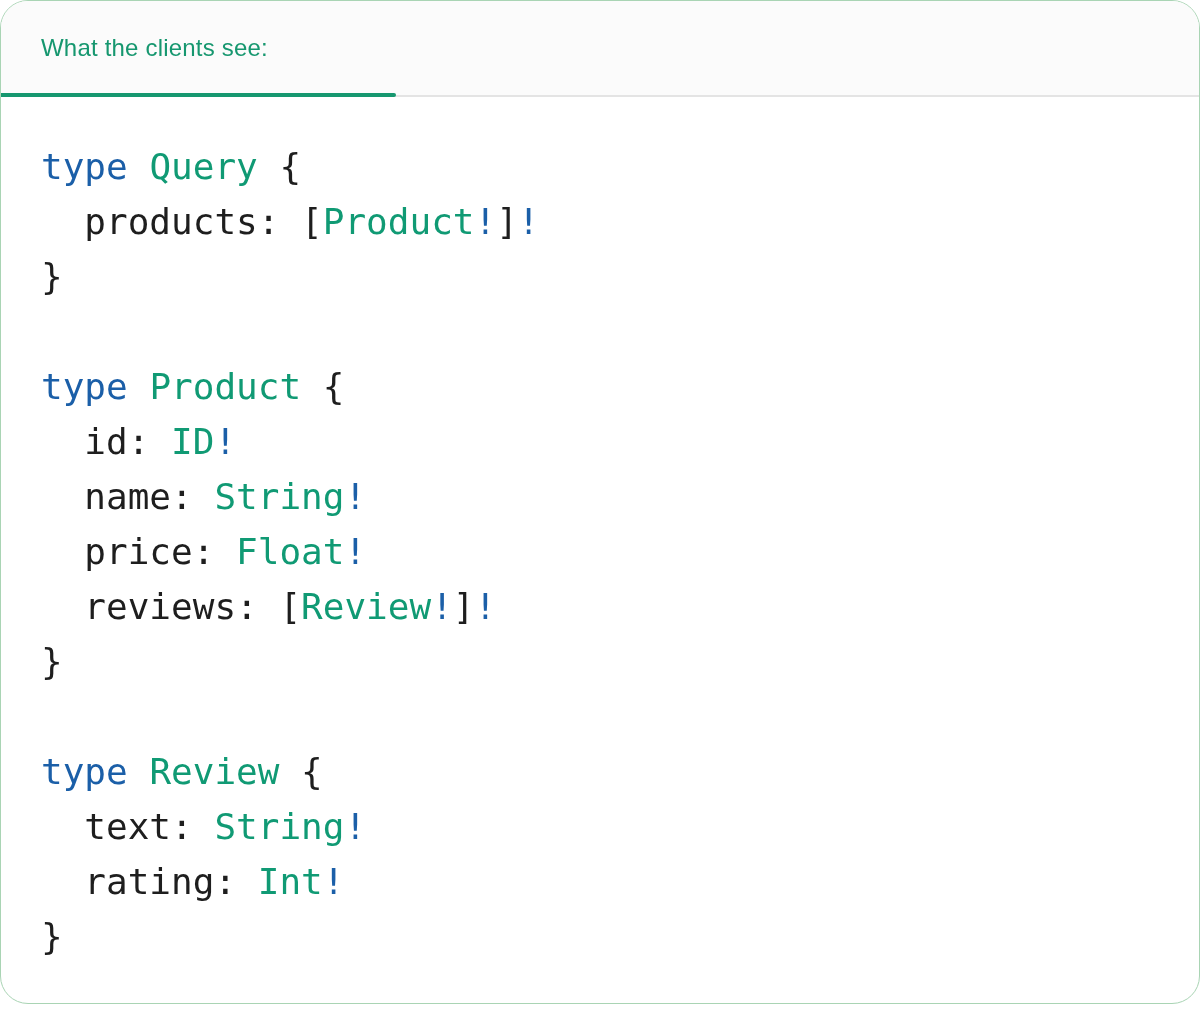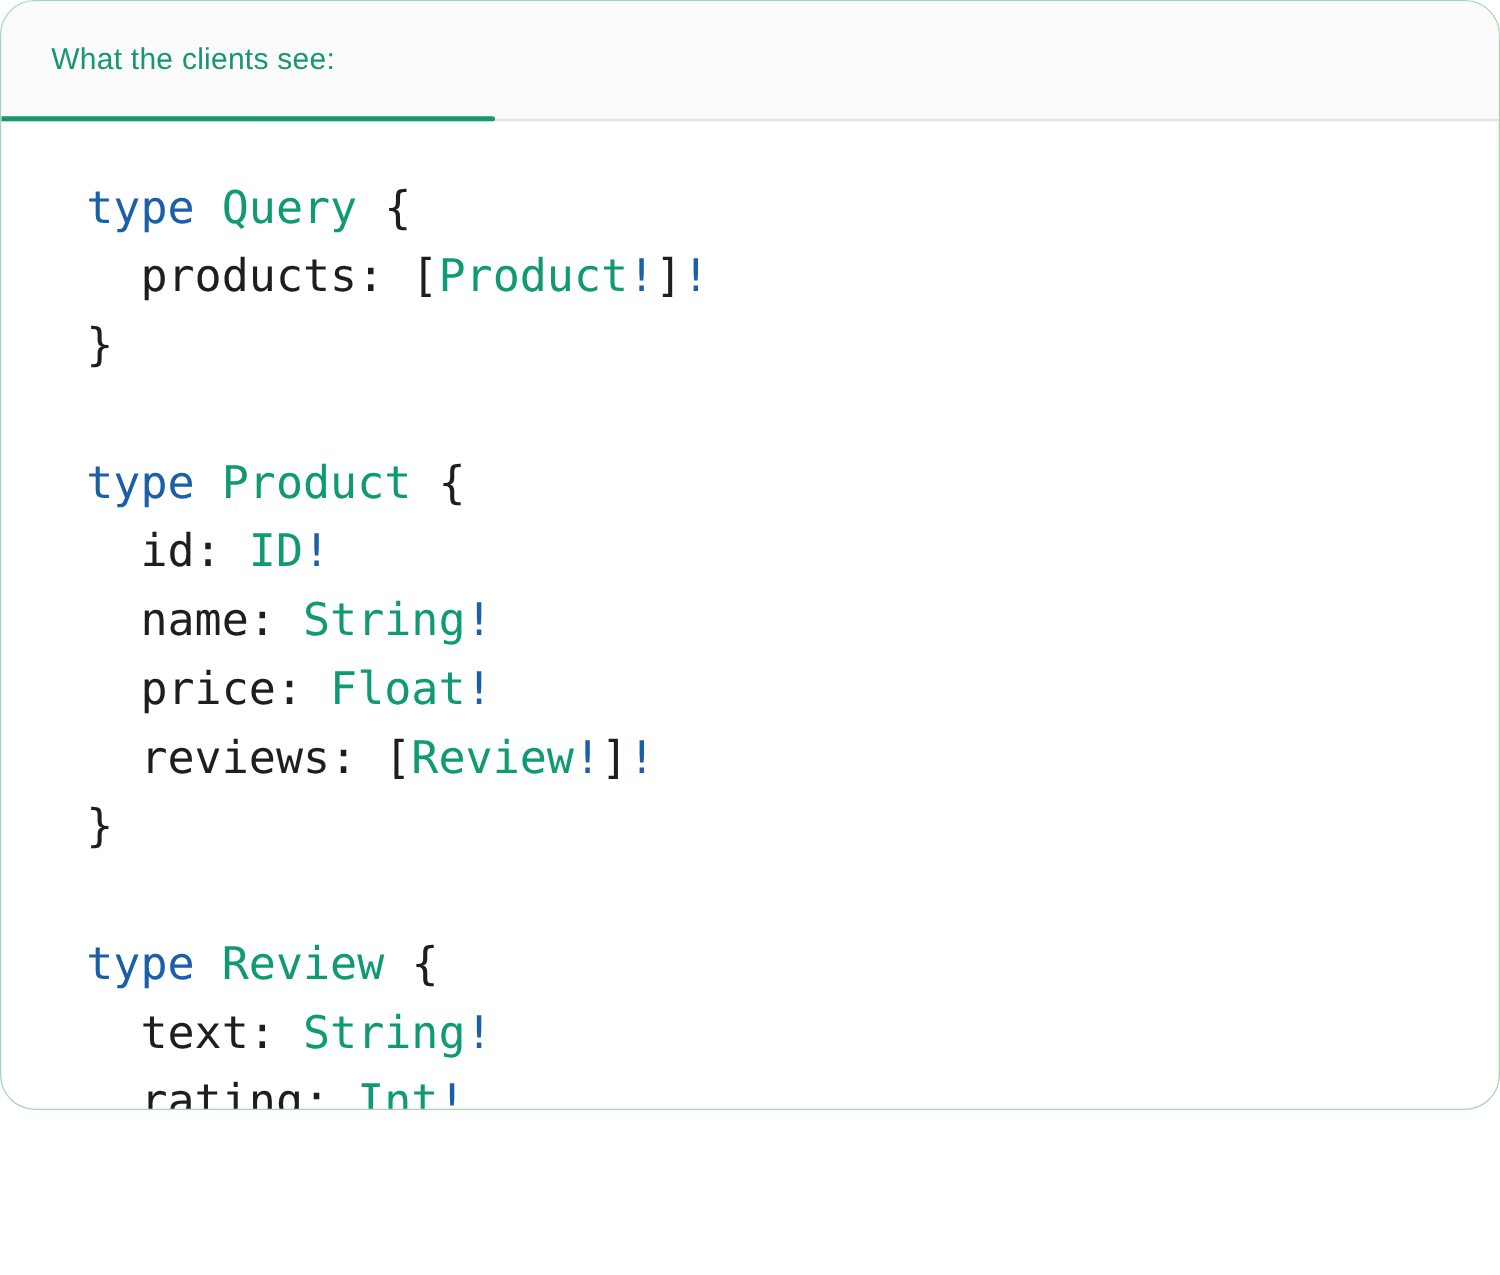--- a/index.html
+++ b/index.html
@@ -15,21 +15,21 @@
   * { margin: 0; padding: 0; box-sizing: border-box; }
   html, body {
     width: 1200px;
     height: 1020px;
     background: #ffffff;
     font-family: "Liberation Sans", sans-serif;
   }
   .card {
     position: relative;
     width: 1200px;
-    height: 888px;
+    height: 1004px;
     background: var(--card-bg);
     border: 1px solid var(--card-border);
     border-radius: 28px;
     overflow: hidden;
   }
   .card-header {
     position: relative;
     height: 96px;
     background: var(--header-bg);
     border-bottom: 2px solid var(--divider-gray);
@@ -59,21 +59,20 @@
   }
   .code-area {
     padding: 42px 40px 0 40px;
   }
   pre.code-block {
     font-family: "DejaVu Sans Mono", "Liberation Mono", monospace;
     font-size: 36px;
     line-height: 55px;
     color: var(--code-plain);
     white-space: pre;
-    margin-left: 28px;
   }
   .tok-kw   { color: var(--code-blue); }
   .tok-type { color: var(--code-green); }
   .tok-bang { color: var(--code-blue); }
   .tok-plain{ color: var(--code-plain); }
 </style>
 </head>
 <body>
 
 <div class="card">

